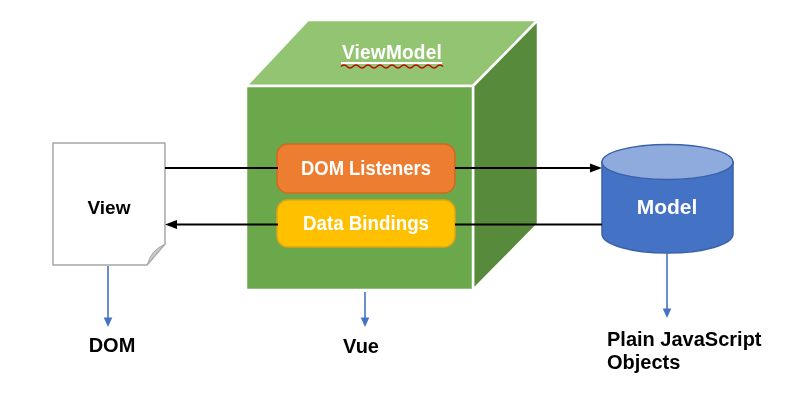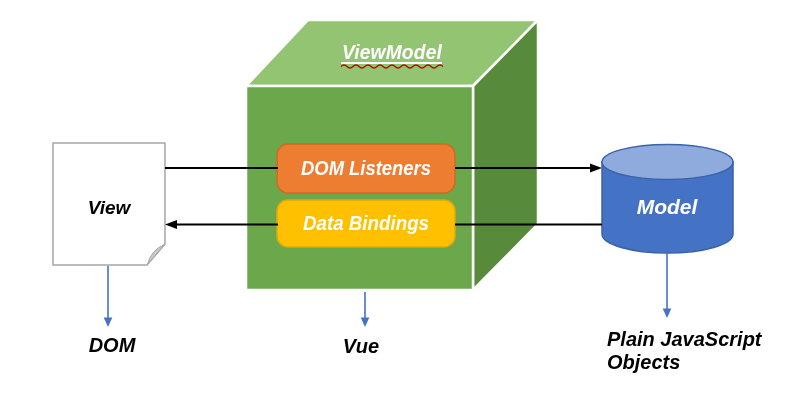--- a/index.html
+++ b/index.html
@@ -7,21 +7,20 @@
     padding: 0;
     background: #ffffff;
   }
   .stage {
     position: relative;
     width: 785px;
     height: 402px;
     background: #ffffff;
     overflow: hidden;
     font-family: "Liberation Sans", "DejaVu Sans", sans-serif;
-    font-style: italic;
   }
   svg { display: block; }
   text {
     font-family: "Liberation Sans", "DejaVu Sans", sans-serif;
     font-weight: bold;
   }
   .node-label   { font-size: 20px; }
   .title-label  { font-size: 21px; letter-spacing: 0.2px; }
   .caption      { font-size: 20px; }
   .view-label   { font-size: 19px; }

